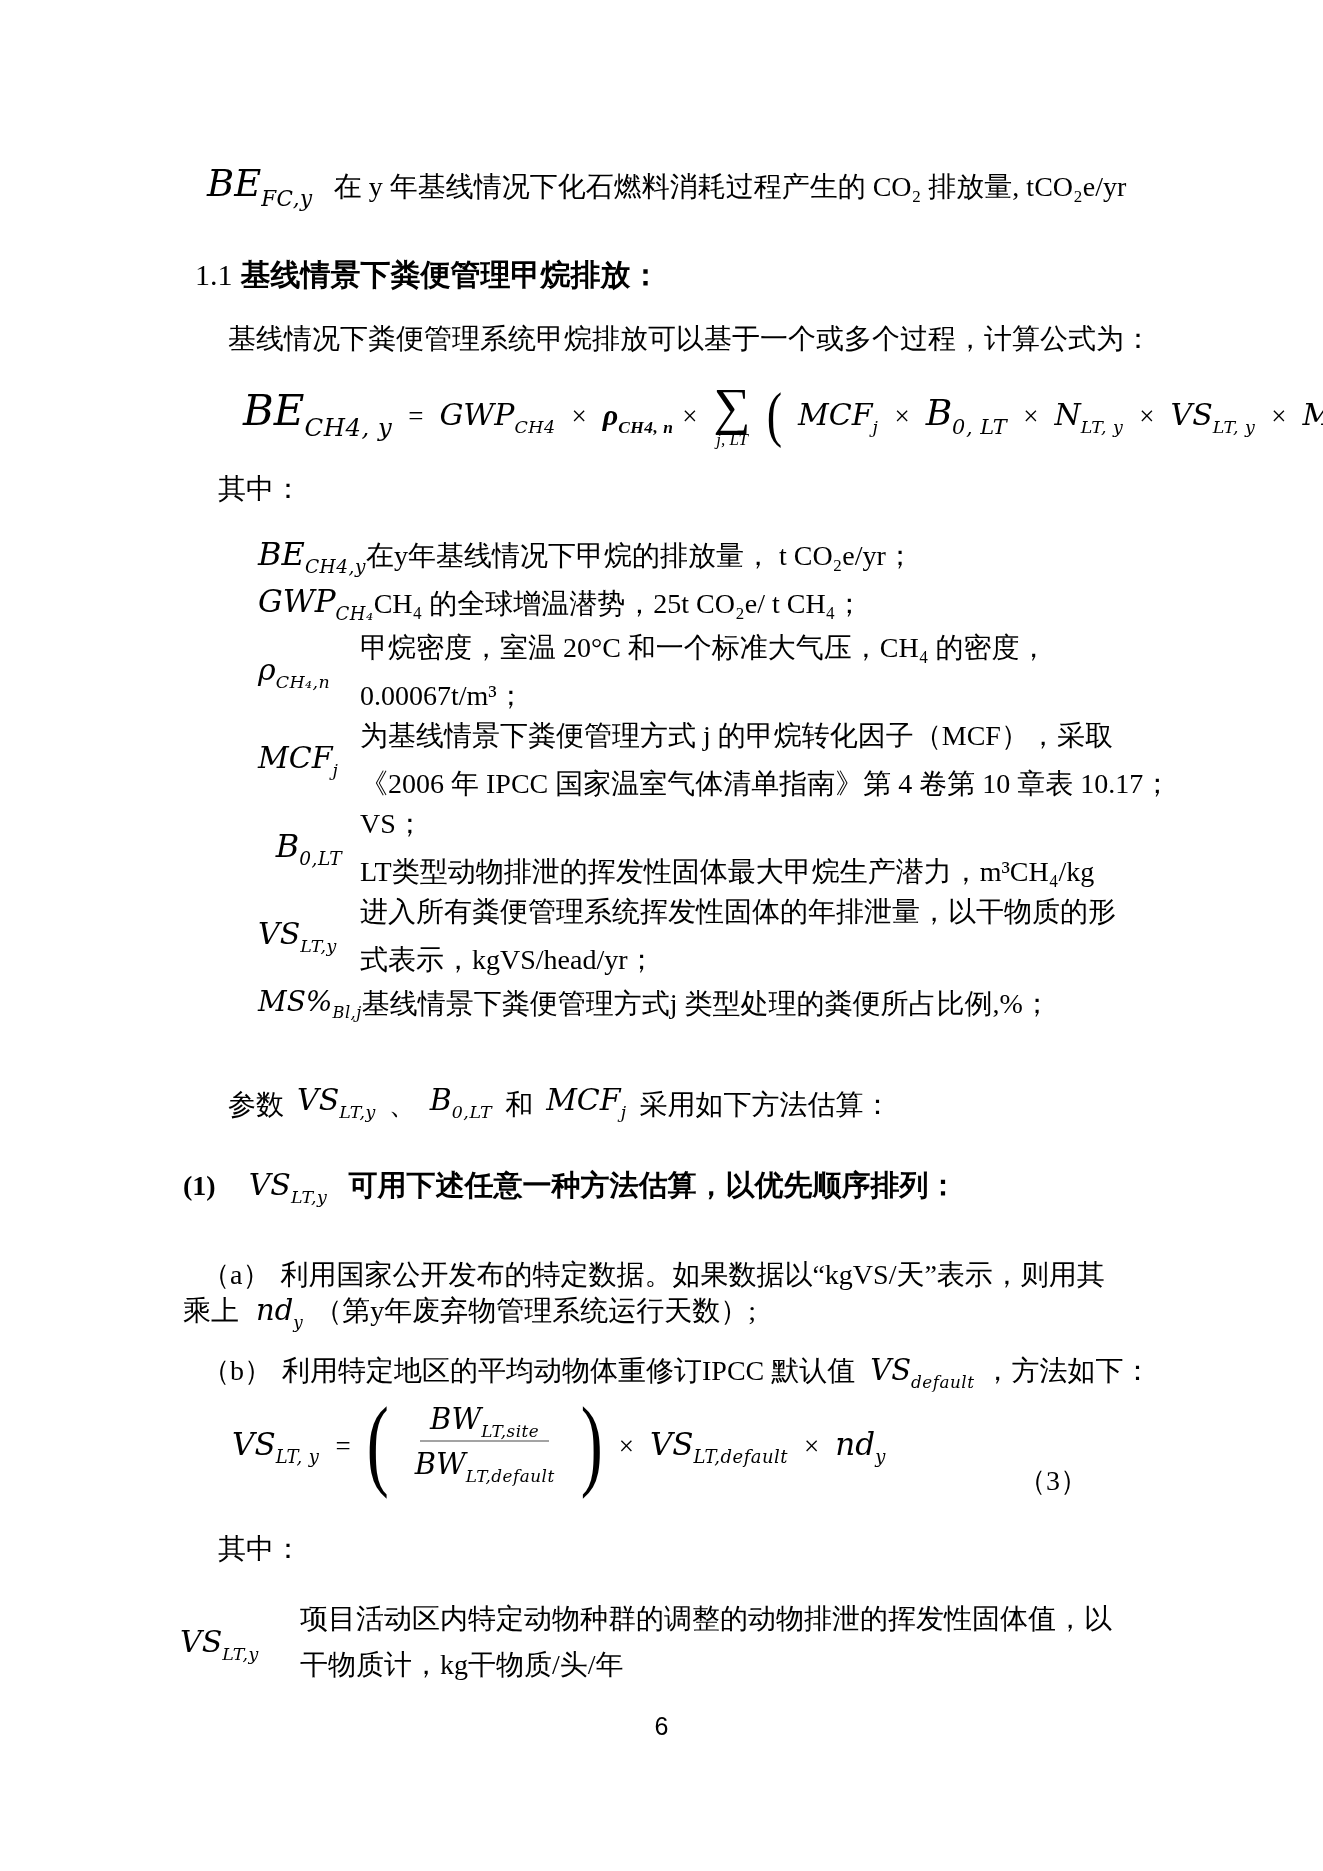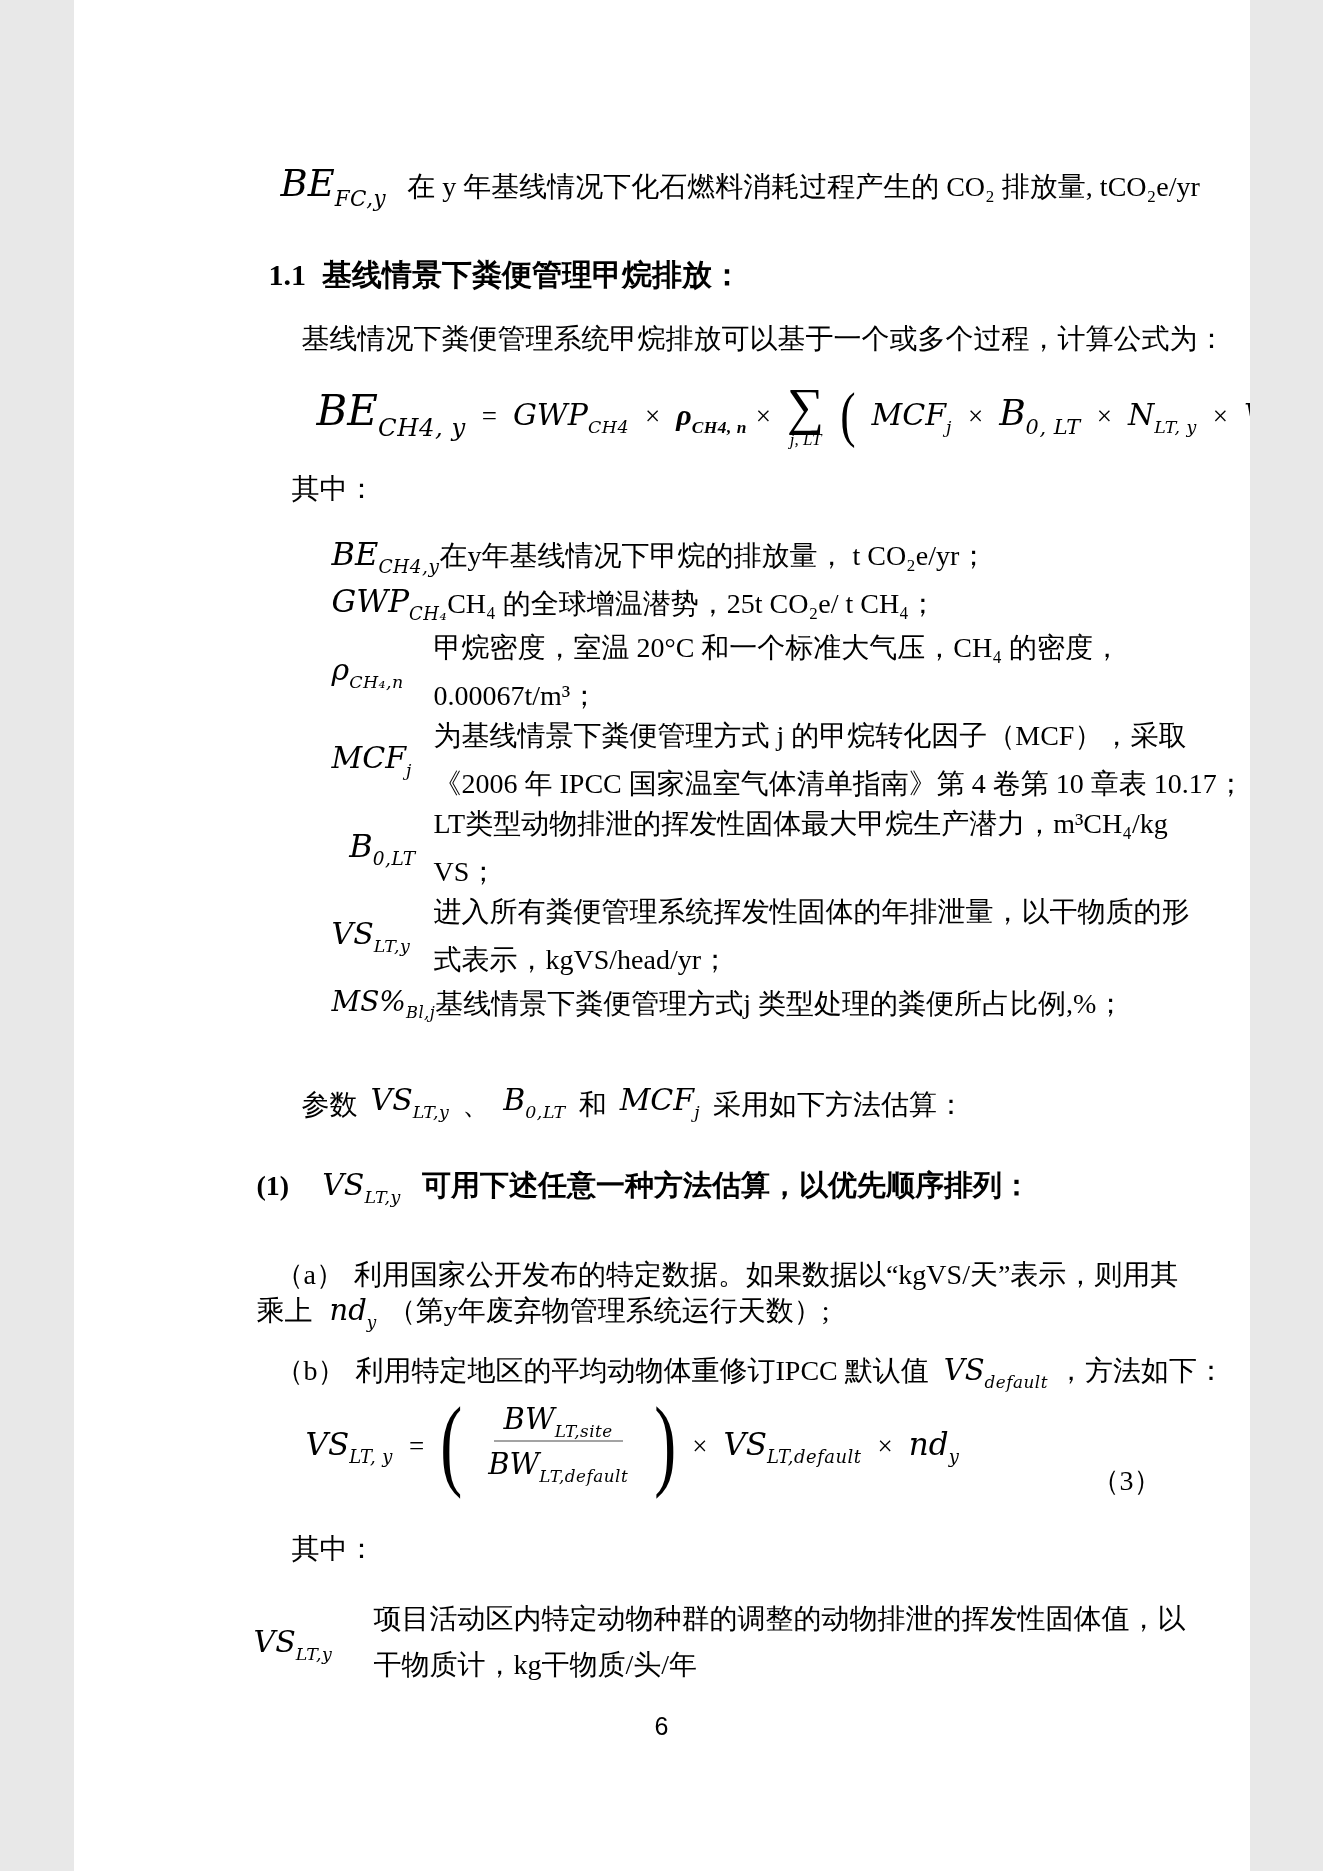--- a/index.html
+++ b/index.html
@@ -1,31 +1,31 @@
 <!DOCTYPE html>
 <html><head>
 <meta charset="utf-8">
 <style>
   html,body{margin:0;padding:0;background:#e8e8e8;}
   .page{
-    position:relative;width:1176px;height:1871px;margin:0 auto;
+    position:relative;width:1323px;height:1871px;margin:0 auto;
     background:#ffffff;color:#000;
     font-family:"Liberation Serif","DejaVu Serif",serif;
     font-size:28px;overflow:hidden;
   }
   .abs{position:absolute;white-space:nowrap;}
   .var{font-style:italic;font-family:"DejaVu Serif","Liberation Serif",serif;}
   .vsub{font-size:0.58em;font-style:italic;vertical-align:-0.45em;letter-spacing:.5px;}
   .cn{font-family:"Liberation Serif","DejaVu Serif",serif;}
   .bold-sans{font-family:"Liberation Sans","DejaVu Sans",sans-serif;font-weight:700;}
   
   .intro .term{font-size:37px;}
   
   .heading{font-size:30px;}
-  .heading .num{font-family:"Liberation Serif",serif;font-weight:700;margin-right:16px;}
+  .heading .num{font-family:"Liberation Serif",serif;font-weight:400;margin-right:8px;}
   
   .formula{white-space:nowrap;}
   .formula>span{margin-right:9px;}
   .f-op{font-size:27px;}
   .f-lhs{font-size:42px;}
   .f-mid{font-size:30px;}
   .f-big{font-size:36px;}
   .rho{font-weight:700;font-style:italic;font-size:30px;}
   .sum{display:inline-block;vertical-align:middle;text-align:center;line-height:.9;margin-top:-6px;}
   .sum .sigma{font-size:52px;display:block;}
@@ -118,22 +118,22 @@
       <div class="term var"><span>MCF</span><span class="vsub">j</span></div>
       <div class="desc">
         <div class="descline">为基线情景下粪便管理方式 j 的甲烷转化因子（MCF），采取</div>
         <div class="descline">《2006 年 IPCC 国家温室气体清单指南》第 4 卷第 10 章表 10.17；</div>
       </div>
     </div>
 
     <div class="defrow h2">
       <div class="term var" style="font-size:32px;text-align:center;"><span>B</span><span class="vsub">0,LT</span></div>
       <div class="desc">
+        <div class="descline">VS；</div>
         <div class="descline">LT类型动物排泄的挥发性固体最大甲烷生产潜力，m³CH₄/kg</div>
-        <div class="descline">VS；</div>
       </div>
     </div>
 
 
     <div class="defrow h2">
       <div class="term var"><span>VS</span><span class="vsub">LT,y</span></div>
       <div class="desc">
         <div class="descline">进入所有粪便管理系统挥发性固体的年排泄量，以干物质的形</div>
         <div class="descline">式表示，kgVS/head/yr；</div>
       </div>

